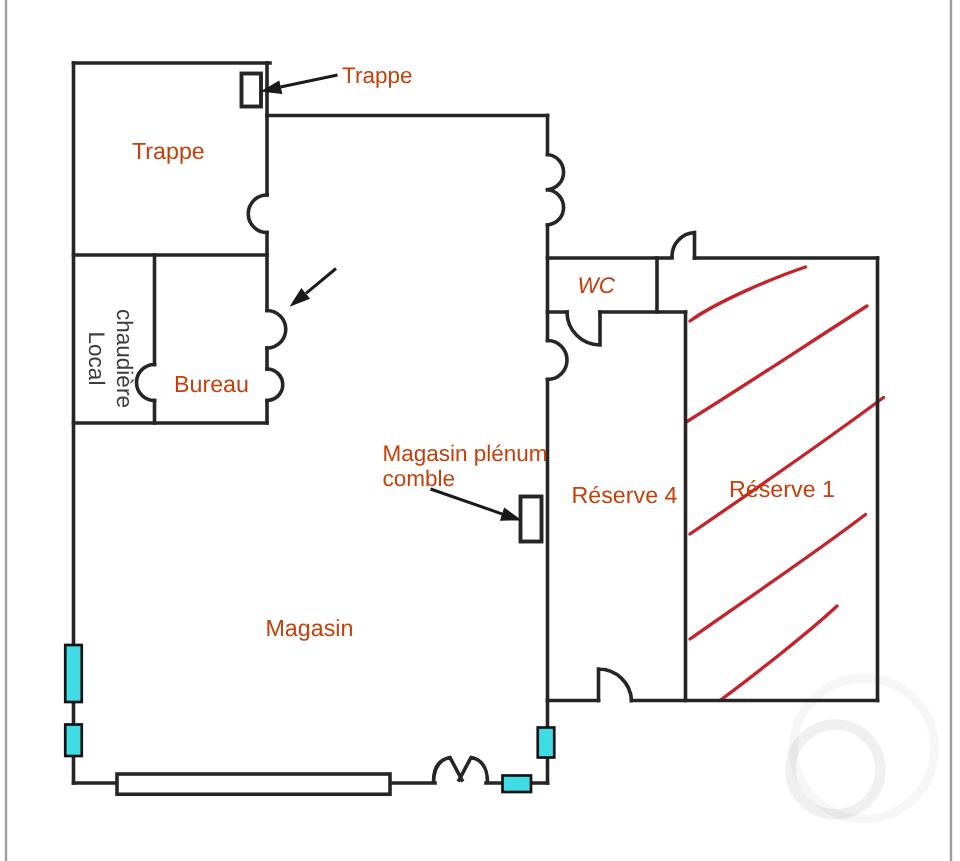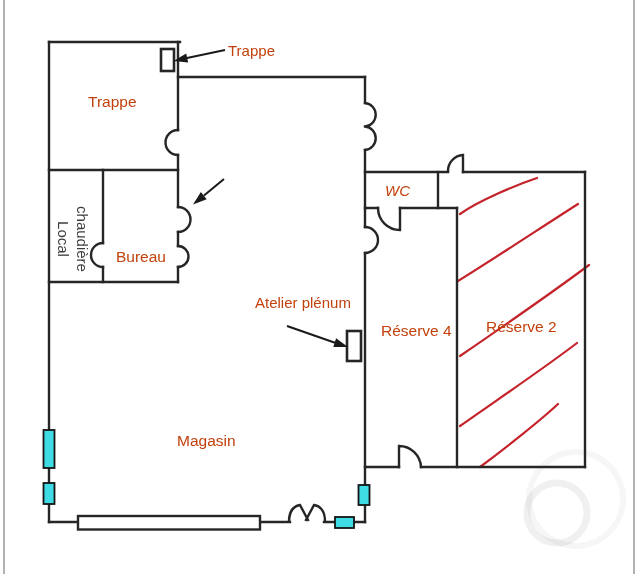--- a/index.html
+++ b/index.html
@@ -96,28 +96,29 @@
       </g>
       <g>
         <line x1="287" y1="326" x2="335" y2="342.7"></line>
         <polygon points="348,347 333.3,347.1 336.1,338.3" stroke="none"></polygon>
       </g>
     </g>
   </svg>
 
   <div class="lbl" style="left:88px;top:93px;">Trappe</div>
   <div class="lbl" style="left:116px;top:220px;margin-top:28px;">Bureau</div>
-  <div class="lbl" style="left:177px;top:432px;">Magasin</div>
+  <div class="lbl" style="left:177px;top:411px;">Magasin</div>
   <div class="lbl small" style="left:385px;top:182px;font-style:italic;">WC</div>
   <div class="lbl" style="left:381px;top:322px;">Réserve 4</div>
-  <div class="lbl" style="left:486px;top:318px;">Réserve 2</div>
+  <div class="lbl" style="left:486px;top:318px;">Réserve 1</div>
 
   <div class="vlabel">
     <span>chaudière</span>
     <span>Local</span>
   </div>
 
   <div class="lbl small" style="left:228px;top:42px;">Trappe</div>
   <div class="lbl small" style="left:255px;top:294px;">
-    <span style="display:block;">Atelier plénum</span>
+    <span style="display:block;">Magasin plénum</span>
+    <span style="display:block;">comble</span>
   </div>
 
 </div>
 
 </body></html>

